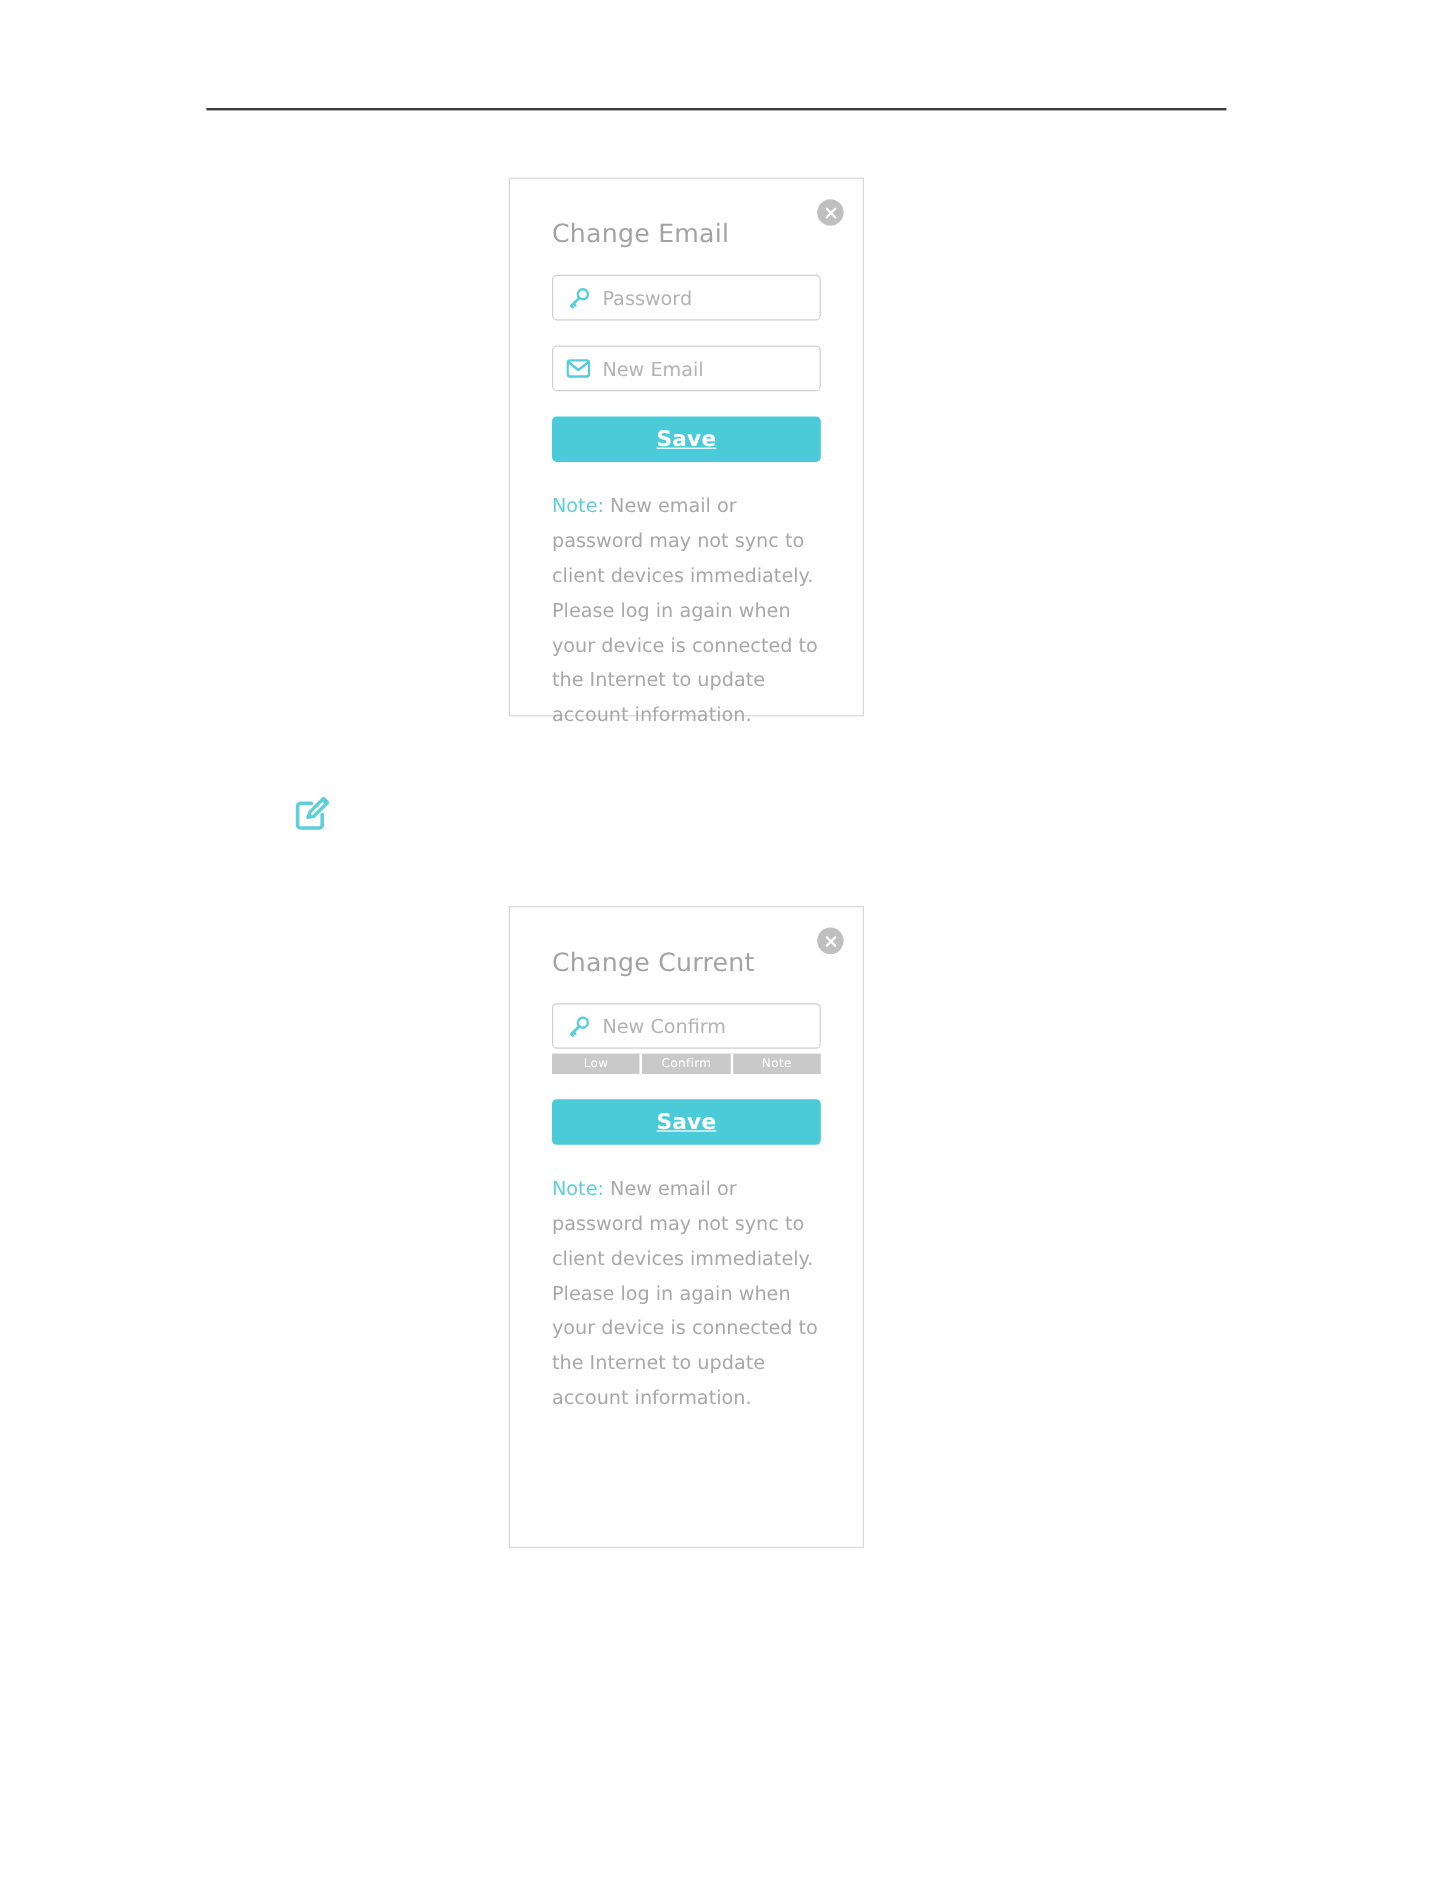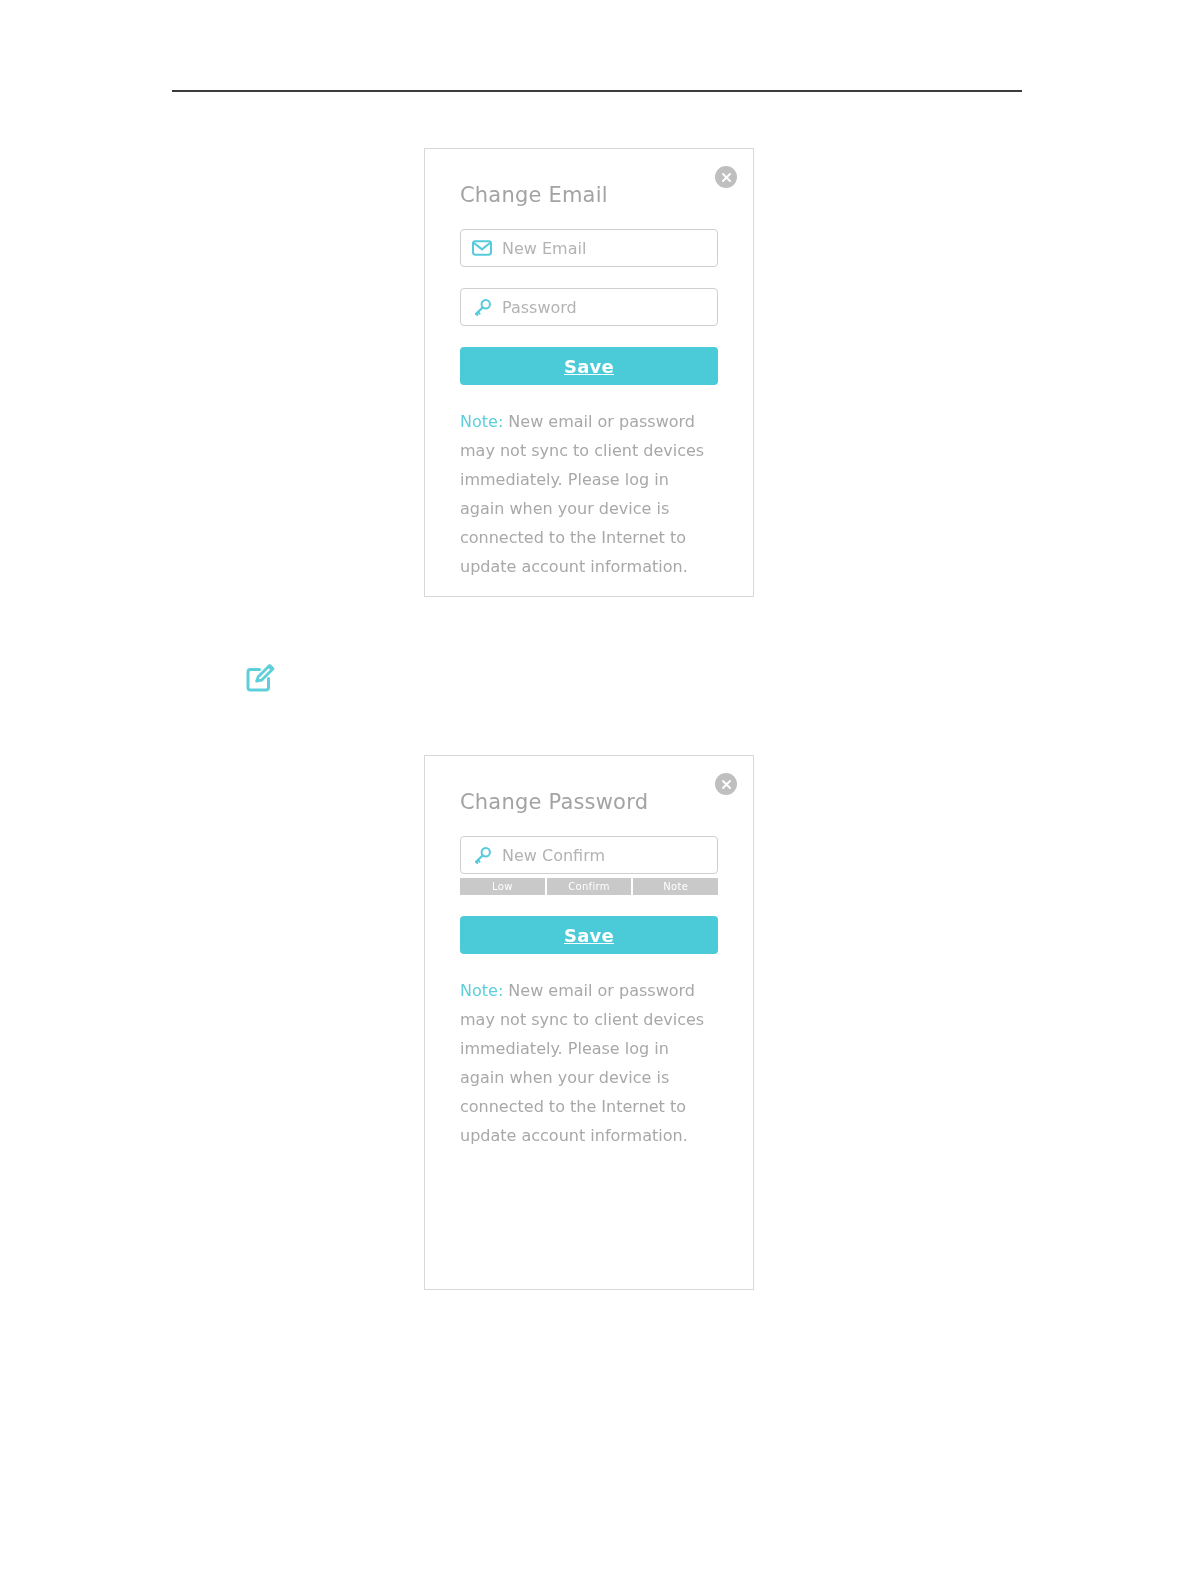--- a/index.html
+++ b/index.html
@@ -22,21 +22,21 @@
     left: 172px;
     top: 90px;
     width: 850px;
     height: 2px;
     background: #3b3b3b;
   }
 
   
   .dialog-card {
     position: absolute;
-    width: 330px;
+    width: 296px;
     background: #ffffff;
     border: 1px solid #d8d8d8;
     box-sizing: border-box;
   }
   #card-email    { left: 424px; top: 148px;  height: 449px; }
   #card-password { left: 424px; top: 755px;  height: 535px; }
 
   .card-inner {
     position: relative;
     height: 100%;
@@ -169,44 +169,44 @@
 <div class="dialog-card" id="card-email">
   <div class="card-inner">
 
     <div class="close-btn">
       <svg width="11" height="11" viewBox="0 0 11 11" aria-hidden="true">
         <path d="M2 2 L9 9 M9 2 L2 9" stroke="#ffffff" stroke-width="1.9" stroke-linecap="round"></path>
       </svg>
     </div>
 
     <h2 class="card-title">Change Email</h2>
-
-    <div class="field">
-      <span class="ficon">
-        <svg width="20" height="16" viewBox="0 0 22 17" aria-hidden="true">
-          <rect x="1.1" y="1.1" width="19.8" height="14.8" rx="2.6" fill="none" stroke="#55cbdb" stroke-width="2.2"></rect>
-          <path d="M2.6 3.3 L11 10.0 L19.4 3.3" fill="none" stroke="#55cbdb" stroke-width="2.2" stroke-linecap="round" stroke-linejoin="round"></path>
-        </svg>
-      </span>
-      <span class="placeholder">New Email</span>
-    </div>
 
     <div class="field">
       <span class="ficon">
         <svg width="19" height="19" viewBox="0 0 20 20" aria-hidden="true">
           <circle cx="13.4" cy="6.6" r="4.4" fill="none" stroke="#55cbdb" stroke-width="2.1"></circle>
           <circle cx="13.4" cy="6.6" r="1.4" fill="#ffffff"></circle>
           <path d="M10.3 9.7 L3.3 16.7" stroke="#55cbdb" stroke-width="2.3" stroke-linecap="round"></path>
           <path d="M5.2 14.8 L6.9 16.5" stroke="#55cbdb" stroke-width="2.1" stroke-linecap="round"></path>
           <path d="M3.3 16.7 L4.6 18.0" stroke="#55cbdb" stroke-width="2.1" stroke-linecap="round"></path>
         </svg>
       </span>
       <span class="placeholder">Password</span>
     </div>
 
+    <div class="field">
+      <span class="ficon">
+        <svg width="20" height="16" viewBox="0 0 22 17" aria-hidden="true">
+          <rect x="1.1" y="1.1" width="19.8" height="14.8" rx="2.6" fill="none" stroke="#55cbdb" stroke-width="2.2"></rect>
+          <path d="M2.6 3.3 L11 10.0 L19.4 3.3" fill="none" stroke="#55cbdb" stroke-width="2.2" stroke-linecap="round" stroke-linejoin="round"></path>
+        </svg>
+      </span>
+      <span class="placeholder">New Email</span>
+    </div>
+
     <button class="save-btn">Save</button>
 
     <p class="note">
       <span class="note-label">Note:</span><span> New email or password may not sync to client devices immediately. Please log in again when your device is connected to the Internet to update account information.</span>
     </p>
 
   </div>
 </div>
 
 <div class="tip-icon">
@@ -219,21 +219,21 @@
 
 <div class="dialog-card" id="card-password">
   <div class="card-inner">
 
     <div class="close-btn">
       <svg width="11" height="11" viewBox="0 0 11 11" aria-hidden="true">
         <path d="M2 2 L9 9 M9 2 L2 9" stroke="#ffffff" stroke-width="1.9" stroke-linecap="round"></path>
       </svg>
     </div>
 
-    <h2 class="card-title">Change Password</h2>
+    <h2 class="card-title">Change Current</h2>
 
 
     <div class="field">
       <span class="ficon">
         <svg width="19" height="19" viewBox="0 0 20 20" aria-hidden="true">
           <circle cx="13.4" cy="6.6" r="4.4" fill="none" stroke="#55cbdb" stroke-width="2.1"></circle>
           <circle cx="13.4" cy="6.6" r="1.4" fill="#ffffff"></circle>
           <path d="M10.3 9.7 L3.3 16.7" stroke="#55cbdb" stroke-width="2.3" stroke-linecap="round"></path>
           <path d="M5.2 14.8 L6.9 16.5" stroke="#55cbdb" stroke-width="2.1" stroke-linecap="round"></path>
           <path d="M3.3 16.7 L4.6 18.0" stroke="#55cbdb" stroke-width="2.1" stroke-linecap="round"></path>

